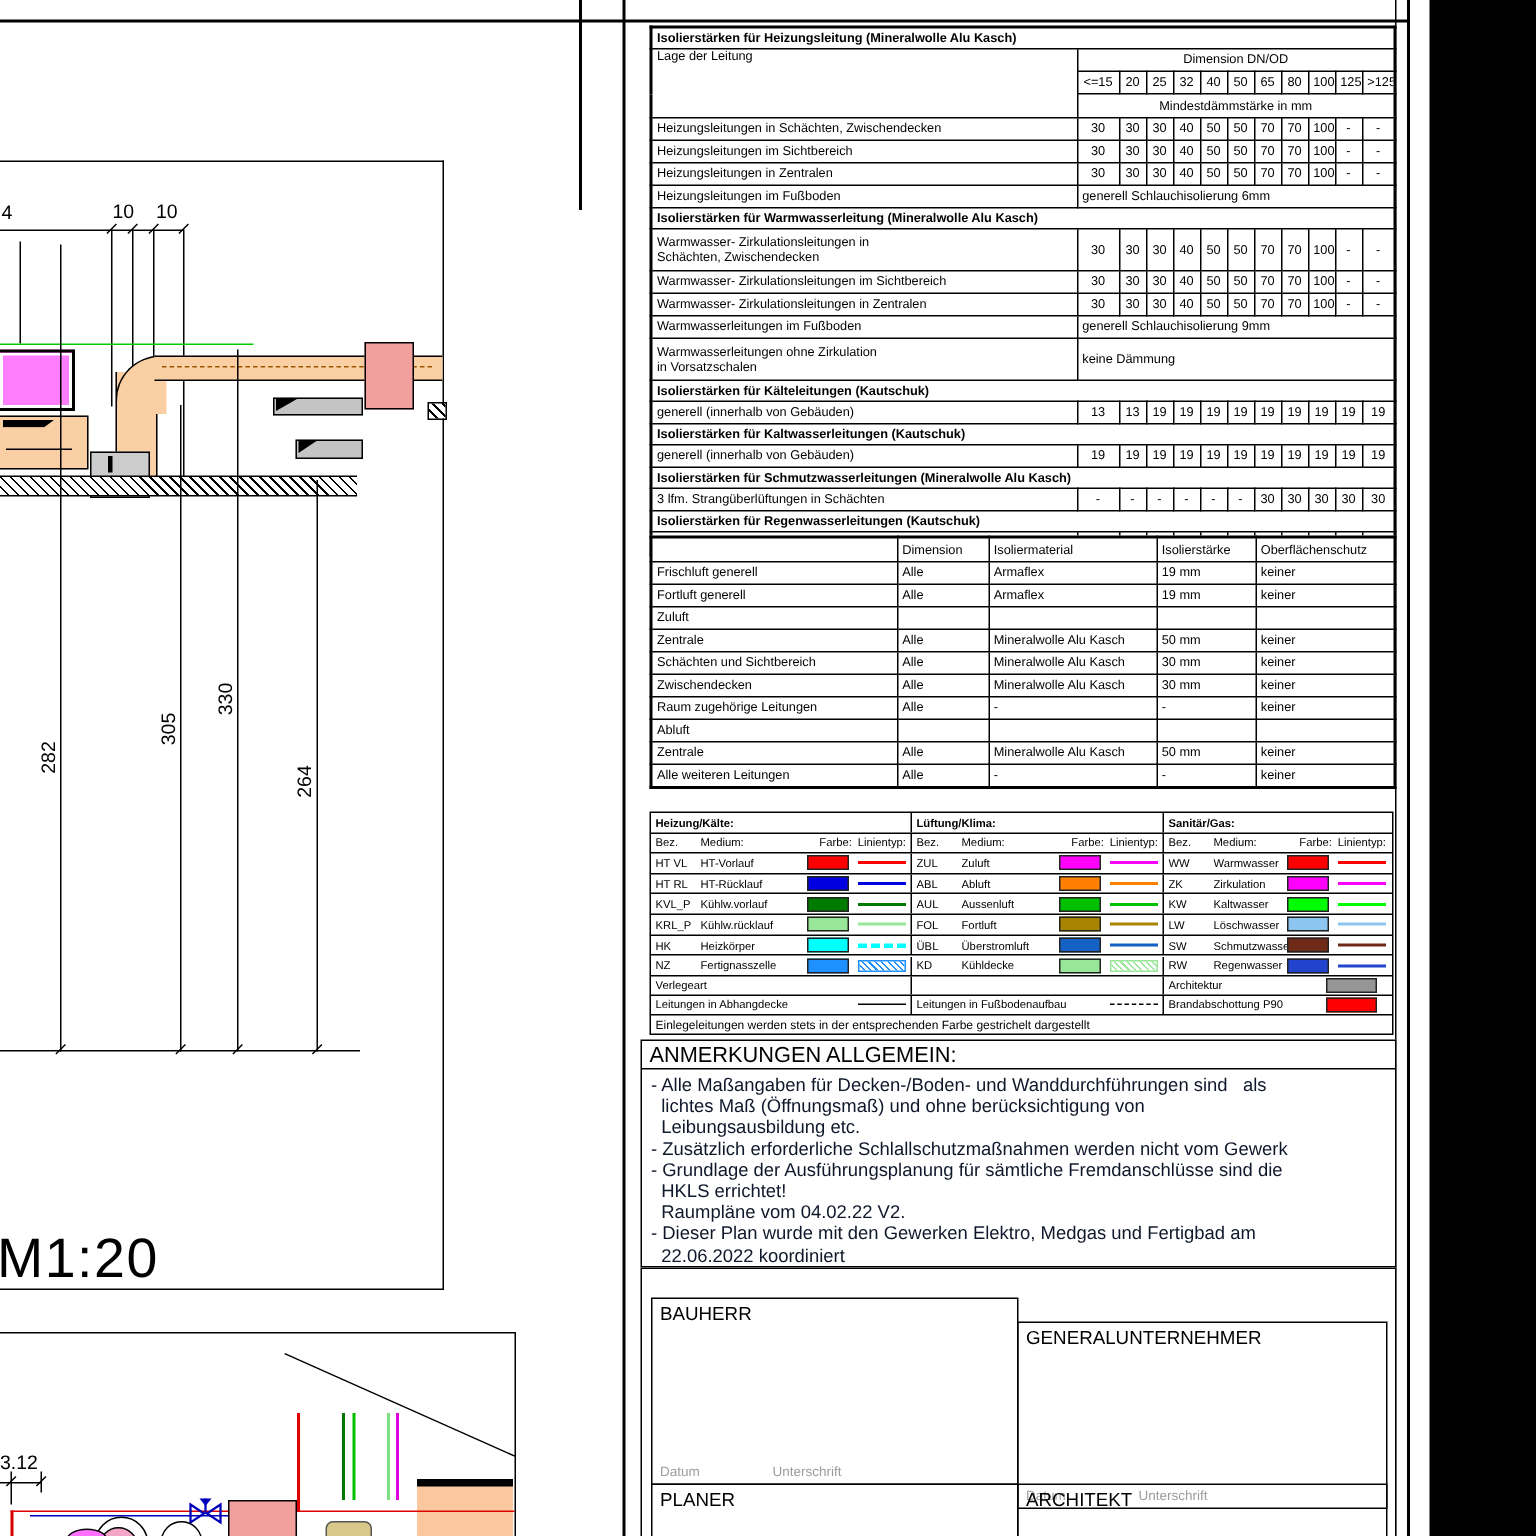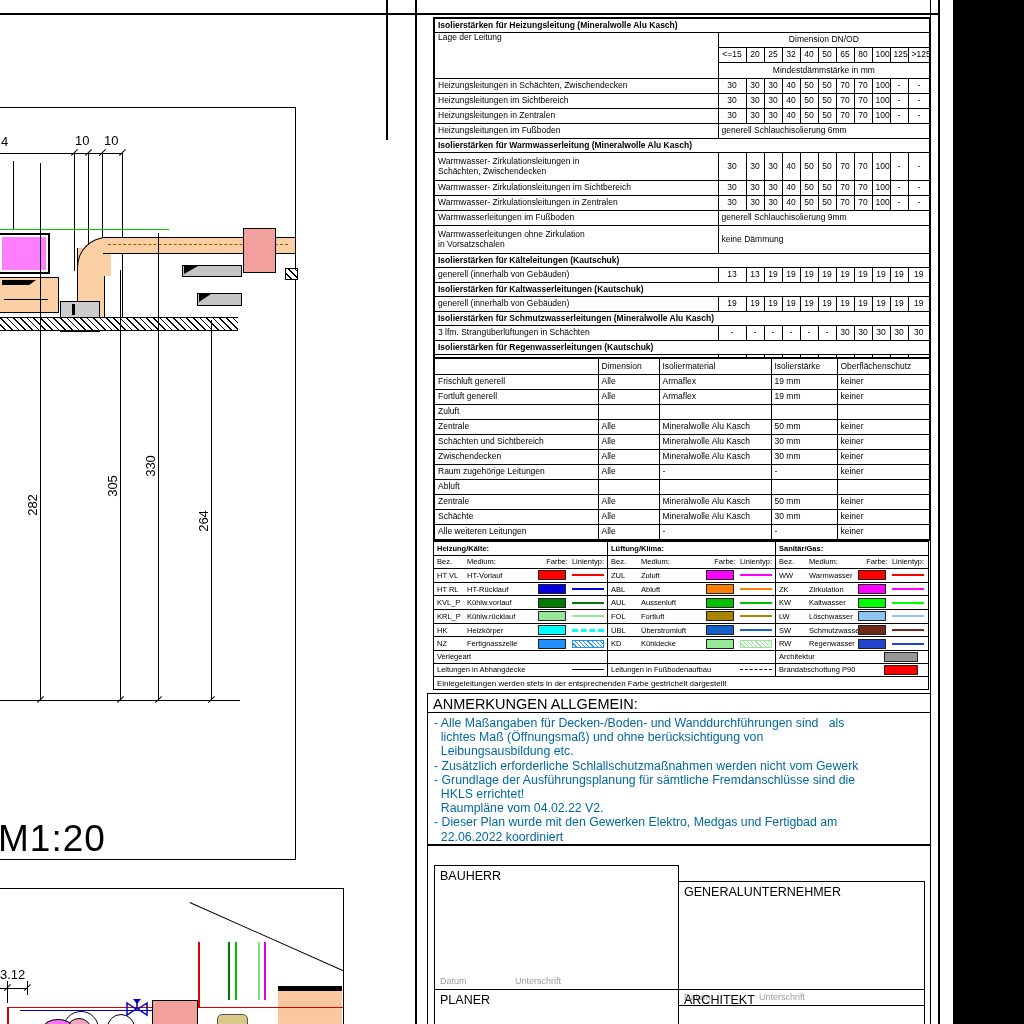--- a/index.html
+++ b/index.html
@@ -33,21 +33,21 @@
   .lg-swatch{width:26px;height:8px;flex:none;margin-right:6px;border:0.5px solid #222;}
   .lg-line{width:32px;flex:none;}
   .lg-hatchbox{width:32px;height:8px;flex:none;box-sizing:border-box;}
   .lg-title{font-weight:bold;}
 
   
   .anmerk{position:absolute;left:427px;top:693px;width:504px;height:152px;border:1.5px solid #000;
           box-sizing:border-box;background:#fff;}
   .anmerk-h{height:19px;border-bottom:1.5px solid #000;font-size:14.5px;padding:2px 0 0 5px;box-sizing:border-box;}
   .anmerk-body{padding:3px 0 0 6px;}
-  .red-line{color:#0369a1;font-size:12.3px;line-height:14.2px;white-space:pre;}
+  .red-line{color:#0f172a;font-size:12.3px;line-height:14.2px;white-space:pre;}
 
   
   .pruef{position:absolute;left:427px;top:845px;width:504px;height:200px;border:1.5px solid #000;
          box-sizing:border-box;background:#fff;}
   .pruef-title{height:17px;text-align:center;font-size:15px;letter-spacing:1px;padding-top:1px;}
   .pruef-grid{position:absolute;left:6px;top:19px;width:491px;height:200px;}
   .pruef-cell{position:absolute;border:1px solid #000;box-sizing:border-box;padding:3px 0 0 5px;font-size:12.5px;}
   .pruef-sig{position:absolute;bottom:3px;font-size:9px;color:#9c9c9c;}
 
   
@@ -451,27 +451,20 @@
           <td></td>
         </tr>
         <tr class="rh14">
           <td>Zentrale</td>
           <td>Alle</td>
           <td>Mineralwolle Alu Kasch</td>
           <td>50 mm</td>
           <td>keiner</td>
         </tr>
         <tr class="rh14">
-          <td>Schächte</td>
-          <td>Alle</td>
-          <td>Mineralwolle Alu Kasch</td>
-          <td>30 mm</td>
-          <td>keiner</td>
-        </tr>
-        <tr class="rh14">
           <td>Alle weiteren Leitungen</td>
           <td>Alle</td>
           <td>-</td>
           <td>-</td>
           <td>keiner</td>
         </tr>
       </tbody>
   </table>
 
   <div class="legend">

